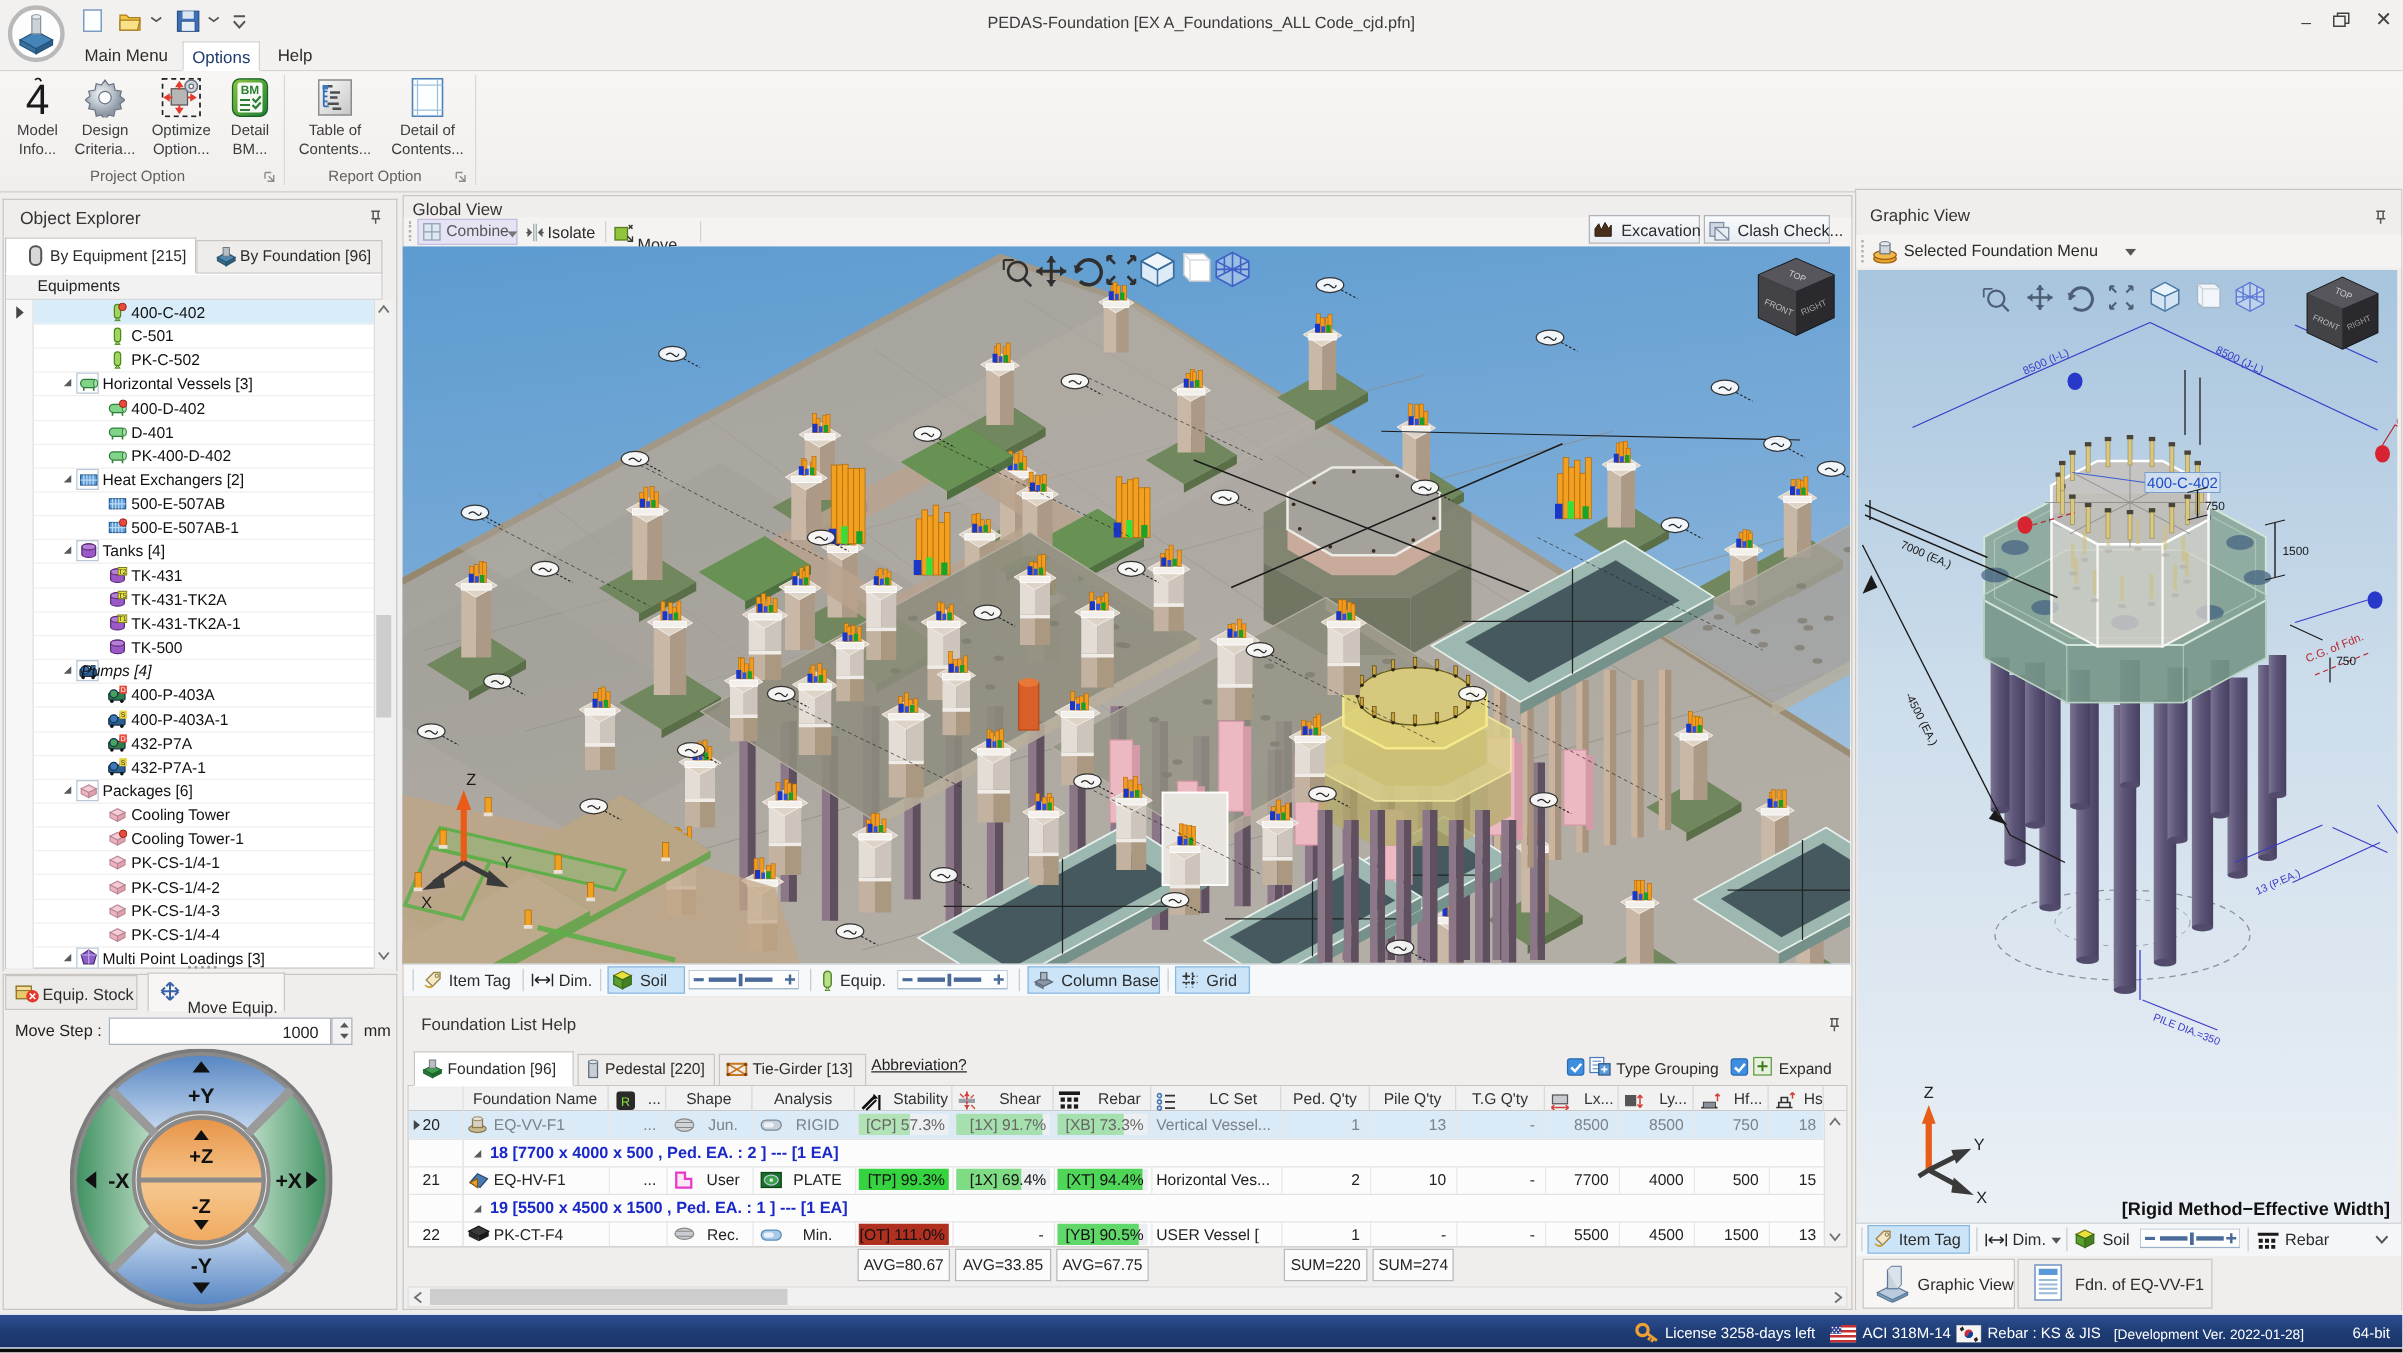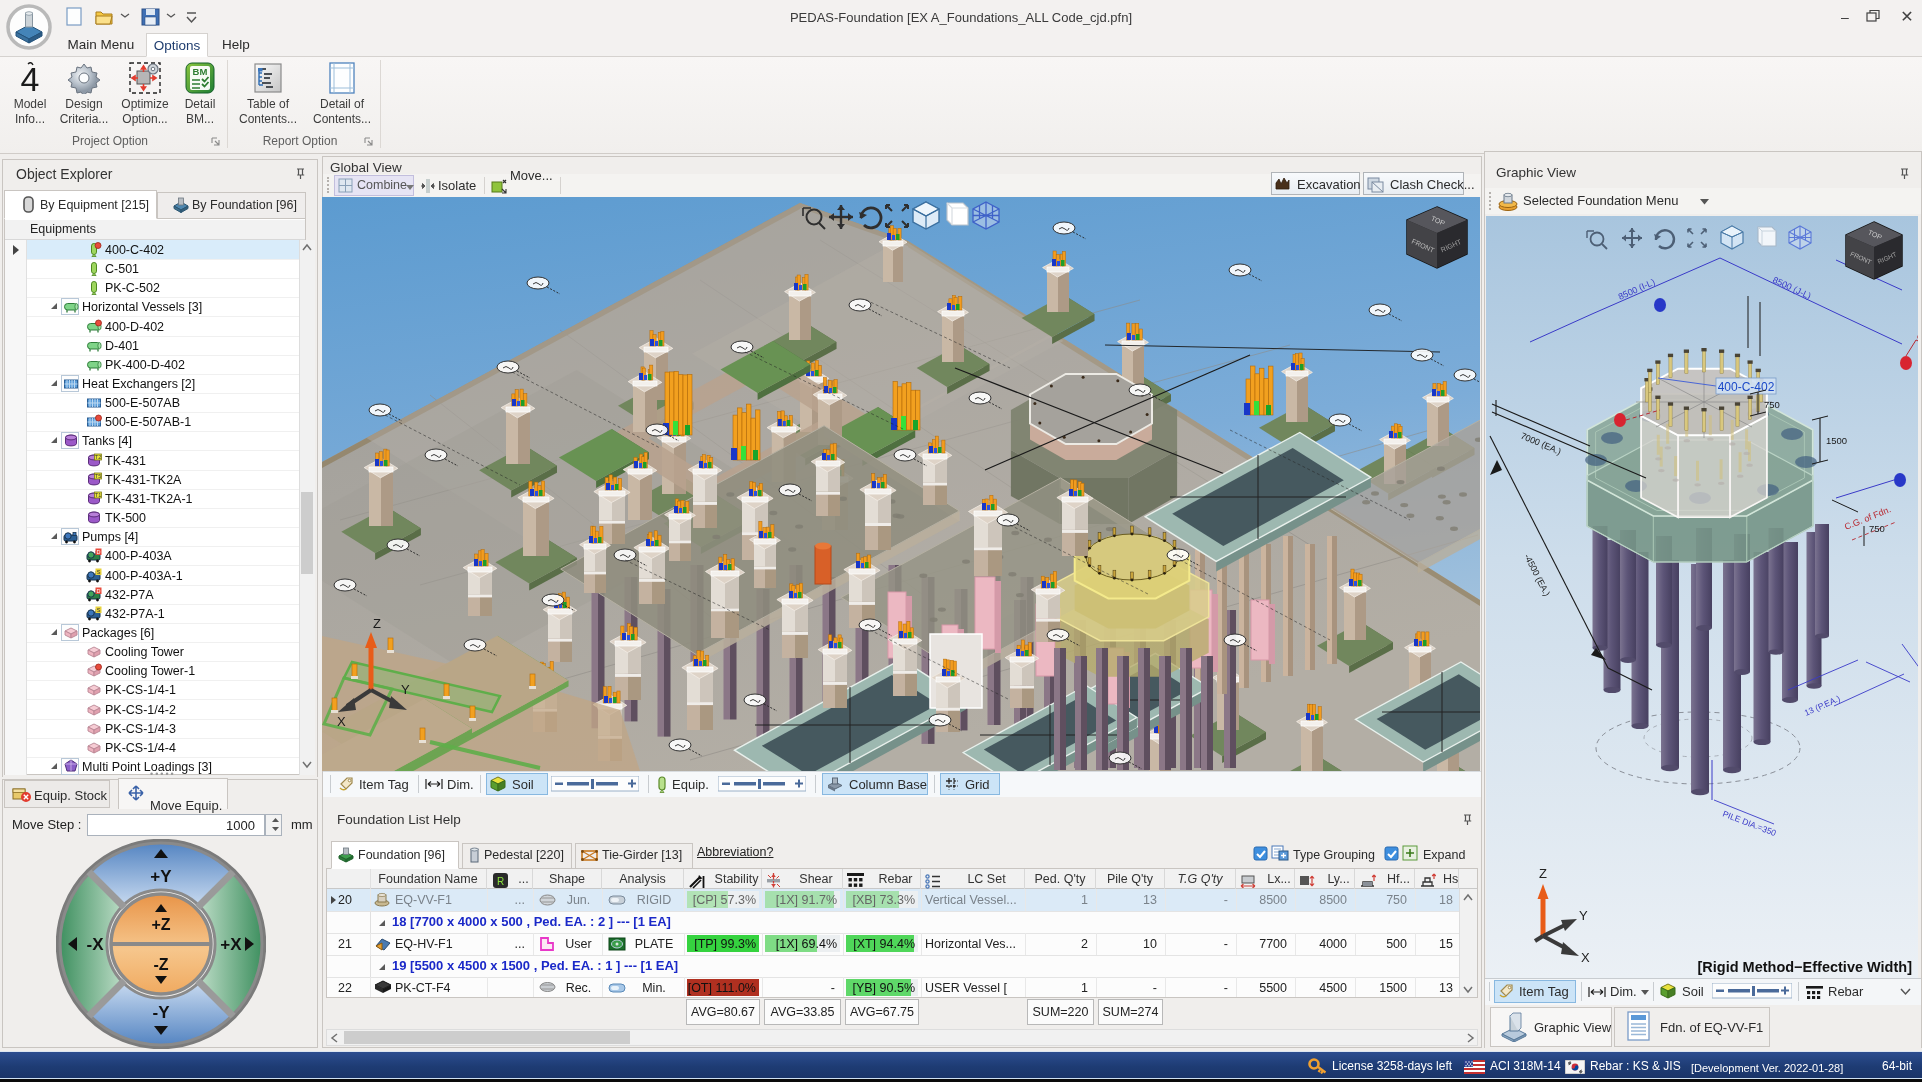--- a/index.html
+++ b/index.html
@@ -324,21 +324,21 @@
   </svg>
 <div class="abs" style="left:61px;top:528px;width:18px;height:17px;border:1px solid #b8c8d8;background:#fdfdfd;"></div>
 <div class="treerow" style="left:63px;top:527px;">
     <svg width="16" height="16" viewBox="0 0 16 16" style="position:absolute;top:2px;">
       <rect x="1" y="6" width="13" height="6" rx="1.5" fill="#2c5f94" stroke="#18334e" stroke-width="1"></rect>
       <circle cx="5" cy="7" r="3.2" fill="#3d77bc" stroke="#18334e" stroke-width="1"></circle>
       <rect x="10" y="3.5" width="3" height="3" fill="#3d77bc" stroke="#18334e" stroke-width="0.8"></rect>
       <circle cx="3.5" cy="13" r="1.4" fill="#111"></circle>
       <circle cx="11.5" cy="13" r="1.4" fill="#111"></circle>
     </svg>
-    <span style="position:absolute;left:19px;top:2.5px;">Pumps  [4]</span>
+    <span style="position:absolute;left:2px;top:2.5px;font-style:italic;">Pumps  [4]</span>
   </div>
 <div class="abs" style="left:27px;top:546px;width:272px;height:1px;background:#f0f0f0;"></div>
 <div class="treerow" style="left:86px;top:546px;">
     <svg width="16" height="16" viewBox="0 0 16 16" style="position:absolute;top:2px;">
       <rect x="1" y="6" width="13" height="6" rx="1.5" fill="#2e8045" stroke="#18334e" stroke-width="1"></rect>
       <circle cx="5" cy="7" r="3.2" fill="#44a45c" stroke="#18334e" stroke-width="1"></circle>
       <rect x="10" y="3.5" width="3" height="3" fill="#44a45c" stroke="#18334e" stroke-width="0.8"></rect>
       <circle cx="3.5" cy="13" r="1.4" fill="#111"></circle>
       <circle cx="11.5" cy="13" r="1.4" fill="#111"></circle>
       <rect x="9.5" y="0.5" width="6" height="6.5" fill="#e84b3c"></rect>
@@ -564,21 +564,21 @@
     <path d="M7 1 v14 M9 1 v14" stroke="#9aa"></path>
     <path d="M1 8 h4 m6 0 h4 M5 8 l-2.5 -2.5 v5 z M11 8 l2.5 -2.5 v5 z" stroke="#555" fill="#555"></path>
   </svg>
 <div class="toolbtn abs txt" style="left:438px;top:178px;">Isolate</div>
 <div class="abs" style="left:484px;top:177px;width:1px;height:17px;background:#d5d2cf;"></div>
 <svg class="abs" style="left:491px;top:178px" width="16" height="16">
     <rect x="1" y="4" width="10" height="10" fill="#8fc43c" stroke="#567a1a"></rect>
     <path d="M12 2 l3 3 m0 -3 l-3 3" stroke="#333" stroke-width="1.2"></path>
     <path d="M11 11 l4 4 m-4 0 h4 v-4" stroke="#333" stroke-width="1.1" fill="none"></path>
   </svg>
-<div class="toolbtn abs txt" style="left:510px;top:168px;">Move...</div>
+<div class="toolbtn abs txt" style="left:510px;top:188px;">Move...</div>
 <div class="abs" style="left:560px;top:177px;width:1px;height:17px;background:#d5d2cf;"></div>
 <div class="abs" style="left:1271px;top:172px;width:89px;height:23px;background:linear-gradient(#f8fafc,#e8edf2);border:1px solid #b0b4b8;"></div>
 <svg class="abs" style="left:1275px;top:176px" width="17" height="15">
     <path d="M1 13 v-6 l3 -4 2 5 3 -6 3 5 2 -3 v9 z" fill="#49301a" stroke="#2e1c0c" stroke-width="0.8"></path>
   </svg>
 <div class="toolbtn abs txt" style="left:1297px;top:177px;">Excavation</div>
 <div class="abs" style="left:1363px;top:172px;width:101px;height:23px;background:linear-gradient(#f8fafc,#e8edf2);border:1px solid #b0b4b8;"></div>
 <svg class="abs" style="left:1367px;top:177px" width="17" height="16">
     <rect x="1" y="1" width="11" height="11" fill="#cfd8e2" stroke="#7a8aa0"></rect>
     <rect x="5" y="5" width="11" height="10" fill="#e8edf2" stroke="#7a8aa0"></rect>
@@ -1927,21 +1927,21 @@
           <circle cx="2.5" cy="2.5" r="1.6"></circle>
           <circle cx="2.5" cy="7.5" r="1.6"></circle>
           <circle cx="2.5" cy="12.5" r="1.6"></circle>
         </g>
         <g stroke="#333" stroke-width="1.4">
           <path d="M7 2.5 h8 M7 7.5 h8 M7 12.5 h8"></path>
         </g>
       </svg></span><span style="position:absolute;left:28px;right:0;top:3px;text-align:center;">LC Set</span></div>
 <div class="hdr" style="left:1025px;top:869px;width:71px;height:20px;border-right:1px solid #d8d8d8;"><span style="position:relative;left:4px;top:2px;"></span><span style="position:absolute;left:0px;right:0;top:3px;text-align:center;">Ped. Q'ty</span></div>
 <div class="hdr" style="left:1096px;top:869px;width:69px;height:20px;border-right:1px solid #d8d8d8;"><span style="position:relative;left:4px;top:2px;"></span><span style="position:absolute;left:0px;right:0;top:3px;text-align:center;">Pile Q'ty</span></div>
-<div class="hdr" style="left:1165px;top:869px;width:71px;height:20px;border-right:1px solid #d8d8d8;font-style:italic;"><span style="position:relative;left:4px;top:2px;"></span><span style="position:absolute;left:0px;right:0;top:3px;text-align:center;">T.G Q'ty</span></div>
+<div class="hdr" style="left:1165px;top:869px;width:71px;height:20px;border-right:1px solid #d8d8d8;"><span style="position:relative;left:4px;top:2px;"></span><span style="position:absolute;left:0px;right:0;top:3px;text-align:center;">T.G Q'ty</span></div>
 <div class="hdr" style="left:1236px;top:869px;width:59px;height:20px;border-right:1px solid #d8d8d8;"><span style="position:relative;left:4px;top:2px;"><svg width="17" height="14" style="position:absolute;top:3px;">
         <rect x="2" y="2" width="12" height="7" fill="#c8ccd0" stroke="#555"></rect>
         <path d="M1 12 h14 M1 12 l2.5 -2 m-2.5 2 l2.5 2 M15 12 l-2.5 -2 m2.5 2 l-2.5 2" stroke="#d04038" stroke-width="1.2" fill="none"></path>
       </svg></span><span style="position:absolute;left:28px;right:0;top:3px;text-align:center;">Lx...</span></div>
 <div class="hdr" style="left:1295px;top:869px;width:60px;height:20px;border-right:1px solid #d8d8d8;"><span style="position:relative;left:4px;top:2px;"><svg width="17" height="14" style="position:absolute;top:3px;">
         <rect x="1" y="2" width="9" height="9" fill="#555"></rect>
         <path d="M13 2 v10 m0 -10 l-2 2.5 m2 -2.5 l2 2.5 M13 12 l-2 -2.5 m2 2.5 l2 -2.5" stroke="#d04038" stroke-width="1.2" fill="none"></path>
       </svg></span><span style="position:absolute;left:28px;right:0;top:3px;text-align:center;">Ly...</span></div>
 <div class="hdr" style="left:1355px;top:869px;width:60px;height:20px;border-right:1px solid #d8d8d8;"><span style="position:relative;left:4px;top:2px;"><svg width="17" height="15" style="position:absolute;top:2px;">
         <path d="M2 13 h13 M4 13 v-4 h9 v4" fill="none" stroke="#333" stroke-width="1.4"></path>

